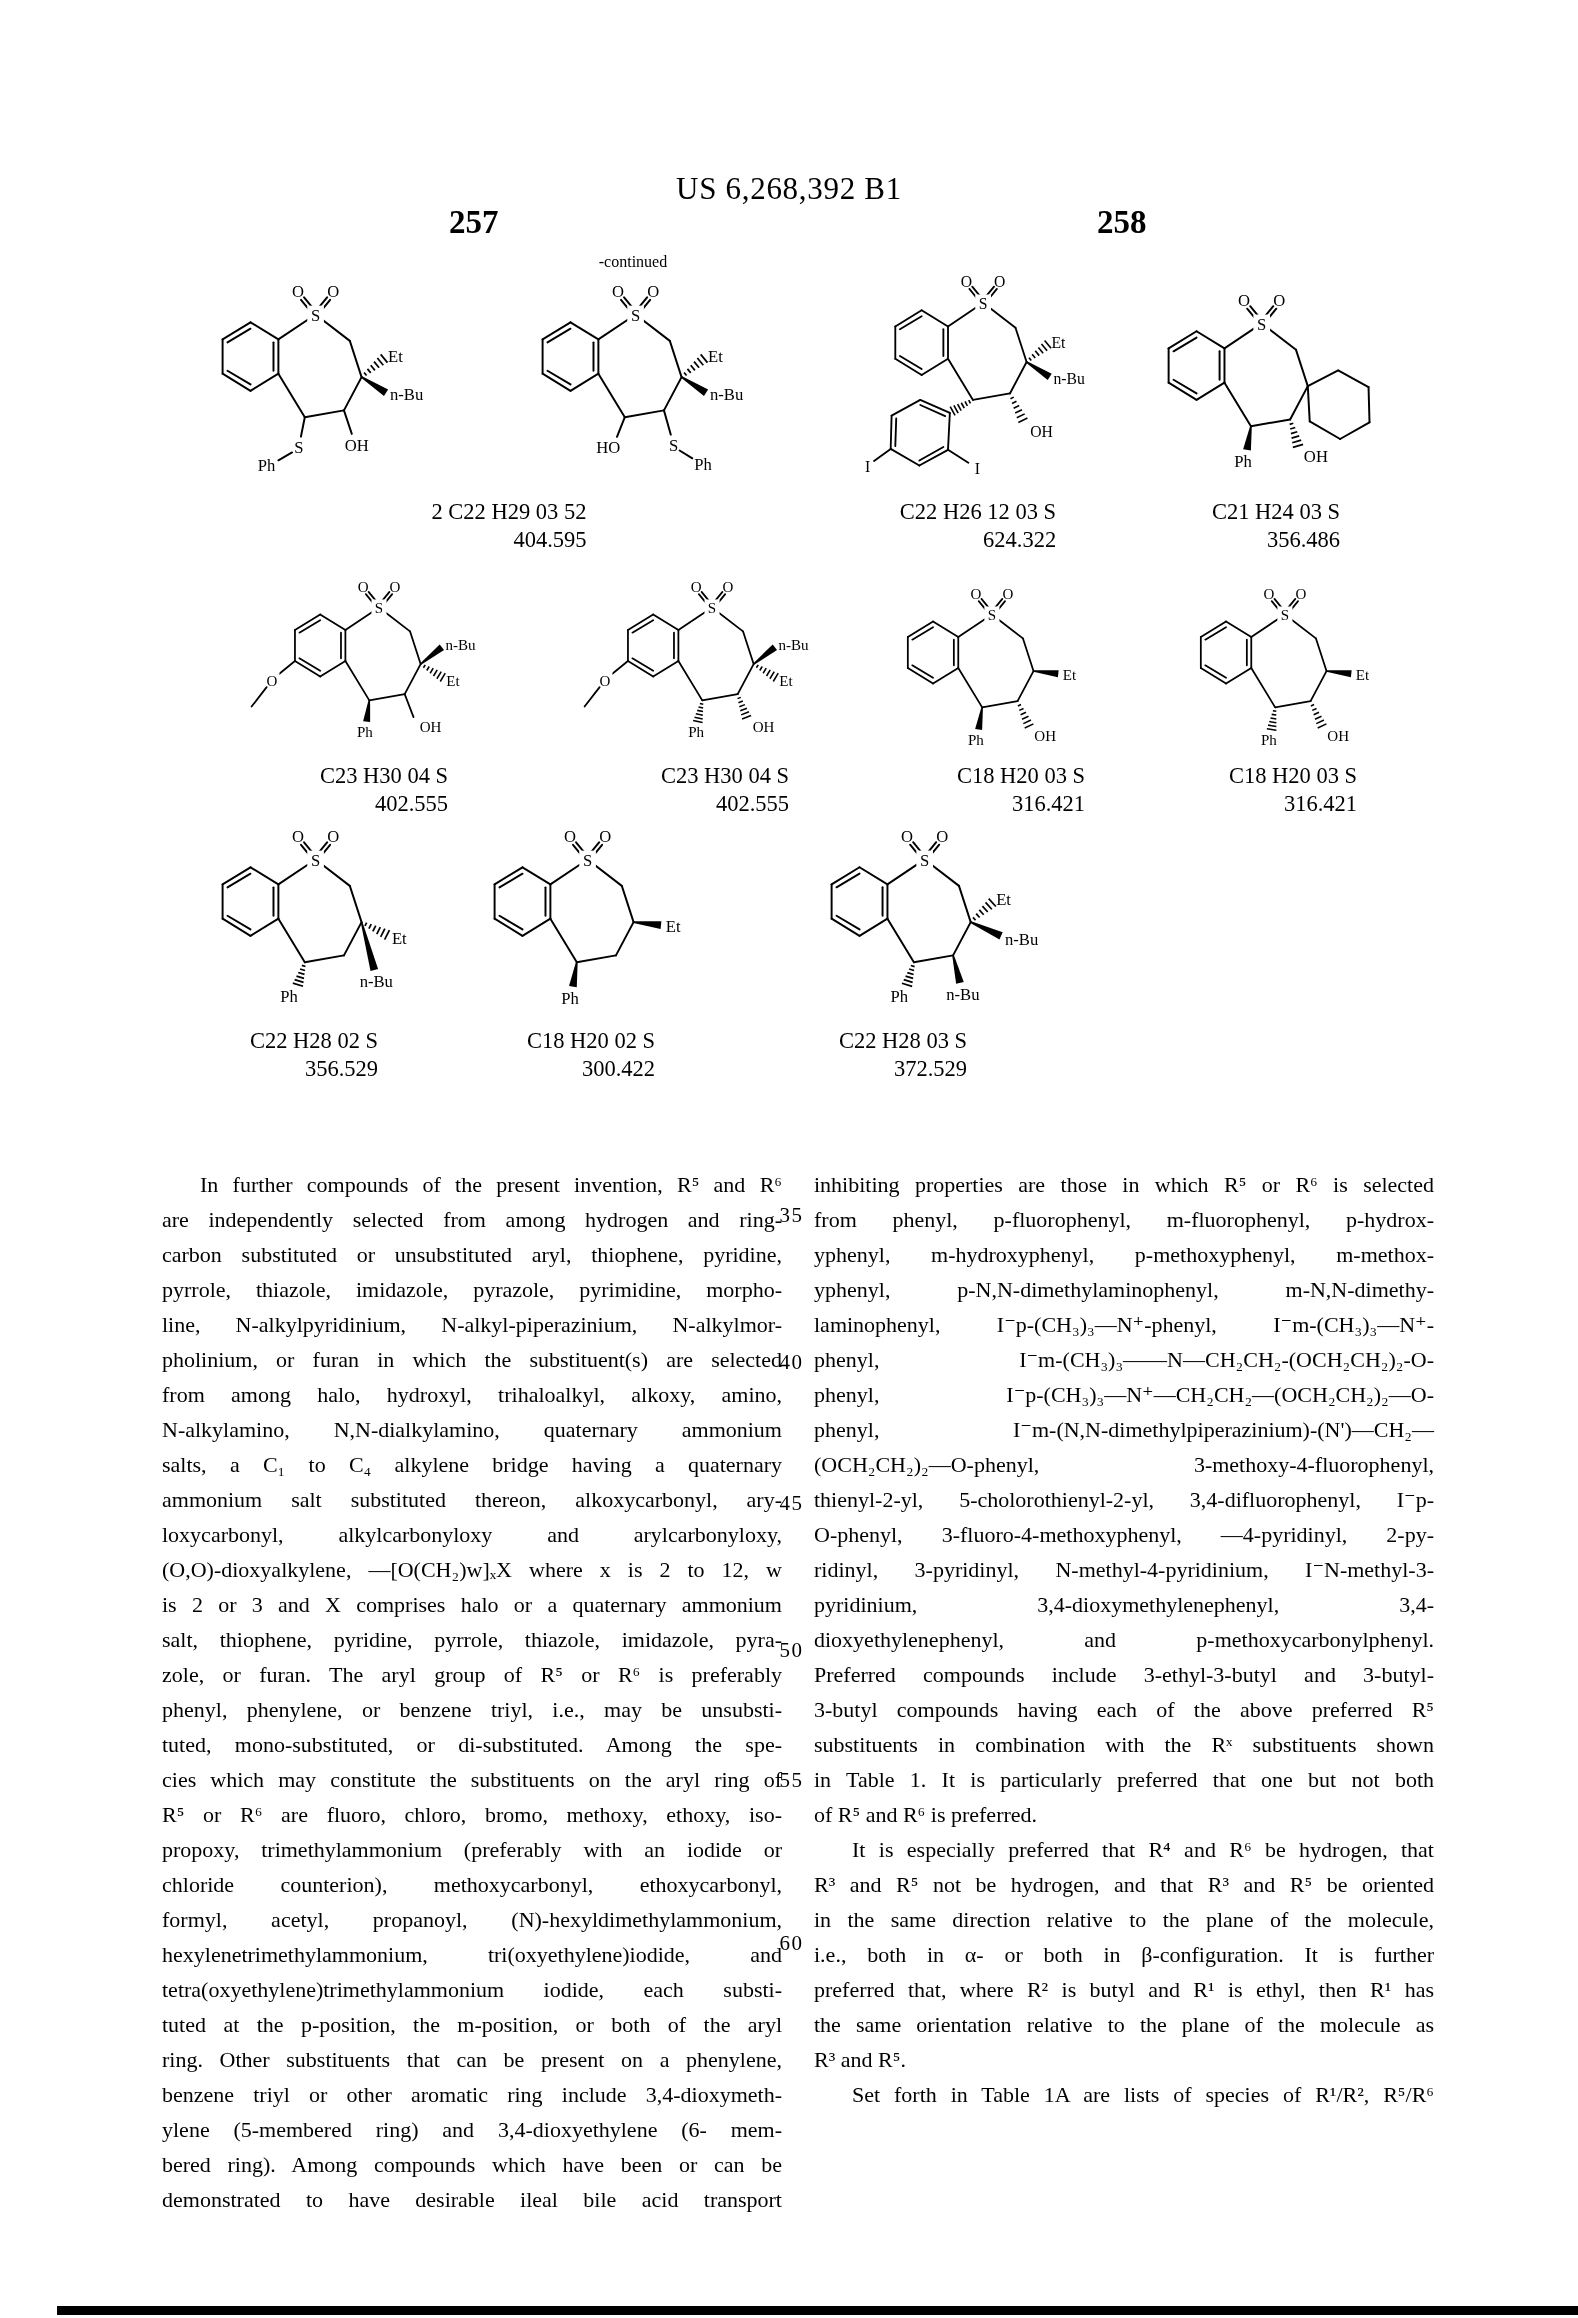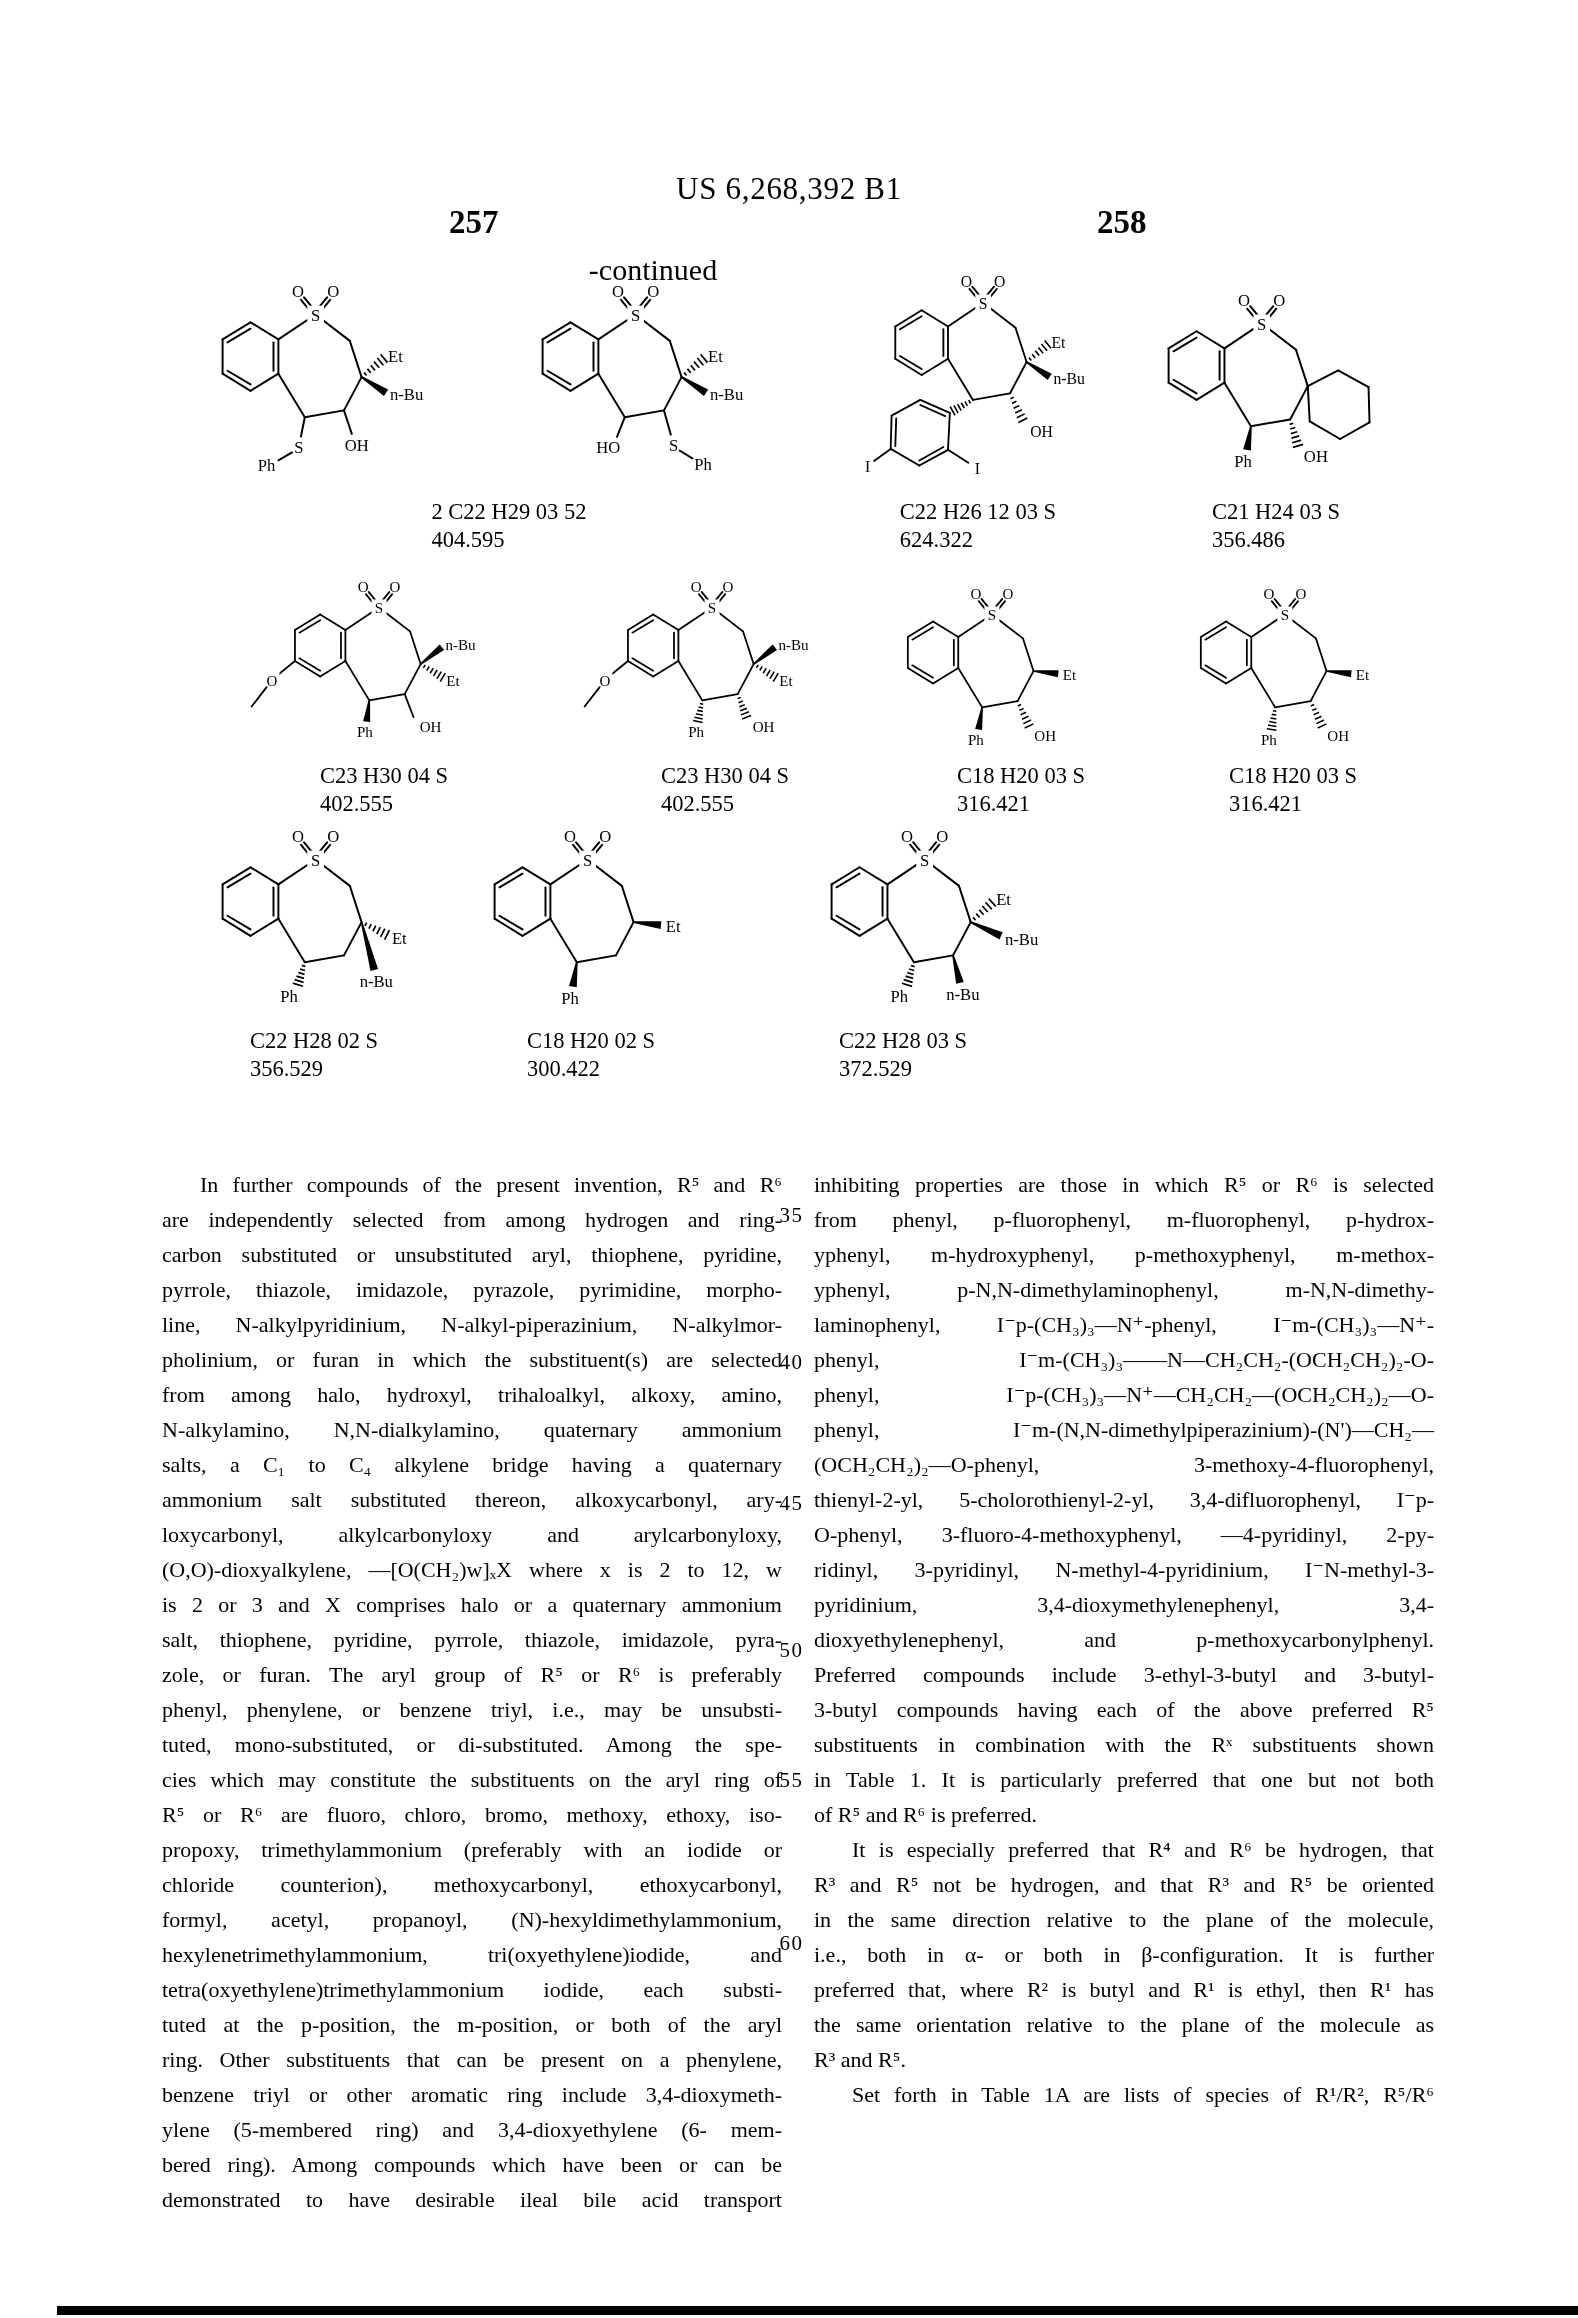--- a/index.html
+++ b/index.html
@@ -8,25 +8,25 @@
     font-family:"Liberation Serif","DejaVu Serif",serif;color:#000;
     overflow:hidden;
   }
   .hdr-title{
     position:absolute;top:171px;left:0;width:1578px;text-align:center;
     font-size:31px;letter-spacing:0.7px;
   }
   .pgnum{position:absolute;top:204px;font-size:33px;font-weight:bold;}
   .pgnum-left{left:449px;}
   .pgnum-right{left:1097px;}
-  .continued{position:absolute;top:253px;left:633px;transform:translateX(-50%);font-size:30px;margin-left:20px;}
+  .continued{position:absolute;top:253px;left:633px;transform:translateX(-50%);font-size:16px;}
   .struct{position:absolute;}
   .struct svg{display:block;}
   .flabel{
-    position:absolute;transform:translateX(-50%);text-align:left;
+    position:absolute;transform:translateX(-50%);text-align:right;
     font-size:22.5px;line-height:28px;white-space:nowrap;
   }
   .col{position:absolute;top:1167px;width:620px;font-size:22px;}
   .col-left{left:162px;}
   .col-right{left:814px;}
   .tline{
     height:35px;line-height:35px;white-space:nowrap;
     text-align:justify;text-align-last:justify;
   }
   .tline.endp{text-align-last:left;}

